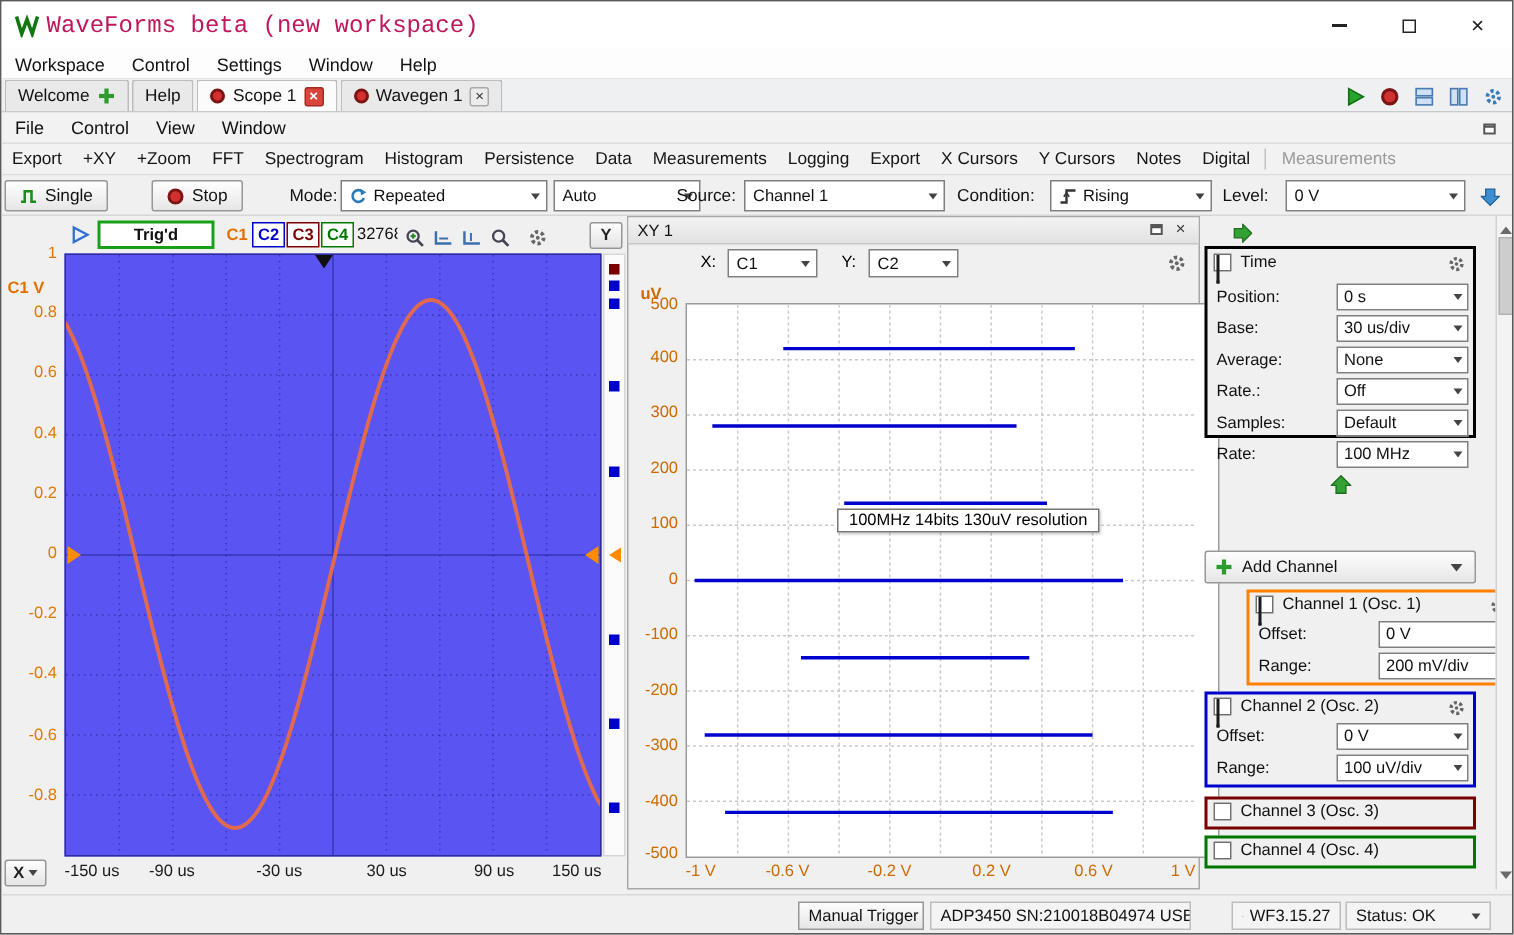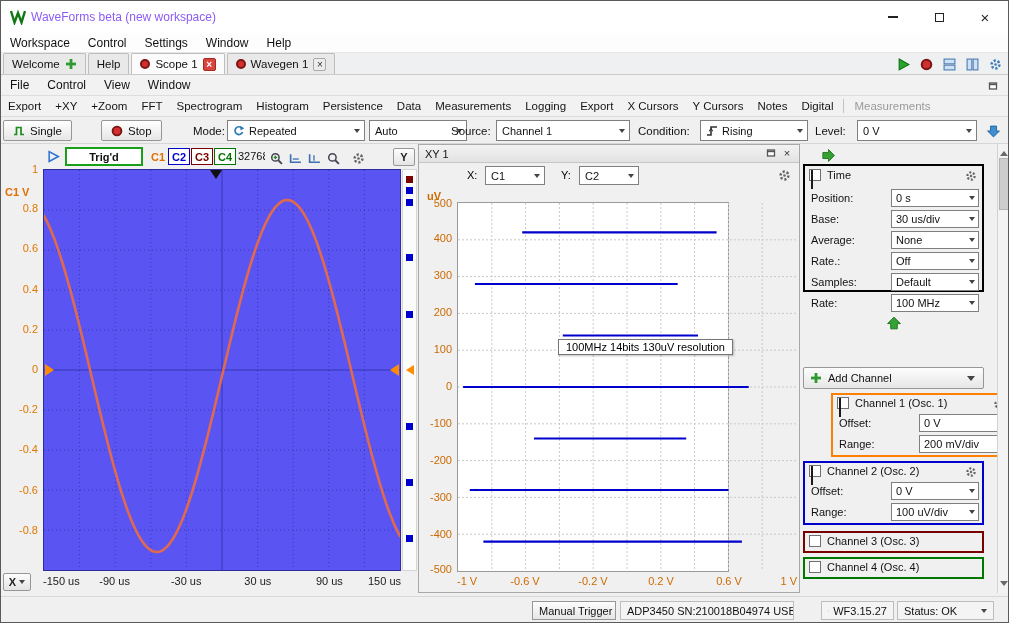--- a/index.html
+++ b/index.html
@@ -1,20 +1,20 @@
 <!DOCTYPE html>
 <html><head>
 <meta charset="utf-8">
 <style>
   *{margin:0;padding:0;box-sizing:border-box;font-family:"Liberation Sans","DejaVu Sans",sans-serif;}
   body{background:#9a9a9a;}
   .win{position:relative;width:1009px;height:623px;background:#f0f0f0;border:1px solid #5a5a5a;overflow:hidden;}
   .abs{position:absolute;}
   .titlebar{position:absolute;left:0;top:0;width:100%;height:32px;background:#ffffff;display:flex;align-items:center;}
-  .title-text{font-size:12px;color:#8b5cf6;margin-left:8px;}
+  .title-text{font-size:16px;color:#be185d;margin-left:8px;font-family:Liberation Mono, monospace;}
   .winbtns{position:absolute;right:0;top:0;height:32px;display:flex;}
   .wbtn{width:46px;height:32px;display:flex;align-items:center;justify-content:center;font-size:13px;color:#222;}
   .minbar{width:10px;height:1.5px;background:#222;}
   .maxbox{width:9px;height:9px;border:1.4px solid #222;}
   .menubar{position:absolute;left:0;top:32px;width:100%;height:20px;background:#fdfdfd;display:flex;align-items:center;border-bottom:1px solid #e6e6e6;}
   .mitem{font-size:12px;color:#111;padding:0 9px;height:20px;display:flex;align-items:center;}
   .tabrow{position:absolute;left:0;top:52px;width:100%;height:22px;background:#eef0f2;border-bottom:1px solid #c9c9c9;display:flex;align-items:flex-end;}
   .tab{height:21px;display:flex;align-items:center;gap:5px;padding:0 8px;font-size:11.5px;background:#e9e9e9;border:1px solid #bdbdbd;border-bottom:none;border-radius:2px 2px 0 0;margin-left:2px;color:#111;}
   .tab.active{background:#fbfbfb;}
   .tclose{width:13px;height:13px;display:flex;align-items:center;justify-content:center;font-size:10px;border:1px solid #a9a9a9;background:#ececec;color:#333;border-radius:2px;}
@@ -458,21 +458,21 @@
         <span class="xytick" style="top:calc(30% - 7px)">200</span>
         <span class="xytick" style="top:calc(40% - 7px)">100</span>
         <span class="xytick" style="top:calc(50% - 7px)">0</span>
         <span class="xytick" style="top:calc(60% - 7px)">-100</span>
         <span class="xytick" style="top:calc(70% - 7px)">-200</span>
         <span class="xytick" style="top:calc(80% - 7px)">-300</span>
         <span class="xytick" style="top:calc(90% - 7px)">-400</span>
         <span class="xytick" style="top:calc(100% - 9px)">-500</span>
       </div>
 
-      <div class="abs" style="left:38px;top:57px;width:272px;height:370px;background:#ffffff;border:1px solid #9a9a9a;padding-left:39px;">
+      <div class="abs" style="left:38px;top:57px;width:356px;height:370px;background:#ffffff;border:1px solid #9a9a9a;padding-left:39px;">
         <svg width="338" height="368" style="position:absolute;left:0;top:0">
             <line x1="33.8" y1="0" x2="33.8" y2="368" stroke="#c9c9c9" stroke-width="1" stroke-dasharray="2 2"></line>
             <line x1="0" y1="36.8" x2="338" y2="36.8" stroke="#c9c9c9" stroke-width="1" stroke-dasharray="2 2"></line>
             <line x1="67.6" y1="0" x2="67.6" y2="368" stroke="#c9c9c9" stroke-width="1" stroke-dasharray="2 2"></line>
             <line x1="0" y1="73.6" x2="338" y2="73.6" stroke="#c9c9c9" stroke-width="1" stroke-dasharray="2 2"></line>
             <line x1="101.4" y1="0" x2="101.4" y2="368" stroke="#c9c9c9" stroke-width="1" stroke-dasharray="2 2"></line>
             <line x1="0" y1="110.4" x2="338" y2="110.4" stroke="#c9c9c9" stroke-width="1" stroke-dasharray="2 2"></line>
             <line x1="135.2" y1="0" x2="135.2" y2="368" stroke="#c9c9c9" stroke-width="1" stroke-dasharray="2 2"></line>
             <line x1="0" y1="147.2" x2="338" y2="147.2" stroke="#c9c9c9" stroke-width="1" stroke-dasharray="2 2"></line>
             <line x1="169.0" y1="0" x2="169.0" y2="368" stroke="#c9c9c9" stroke-width="1" stroke-dasharray="2 2"></line>

